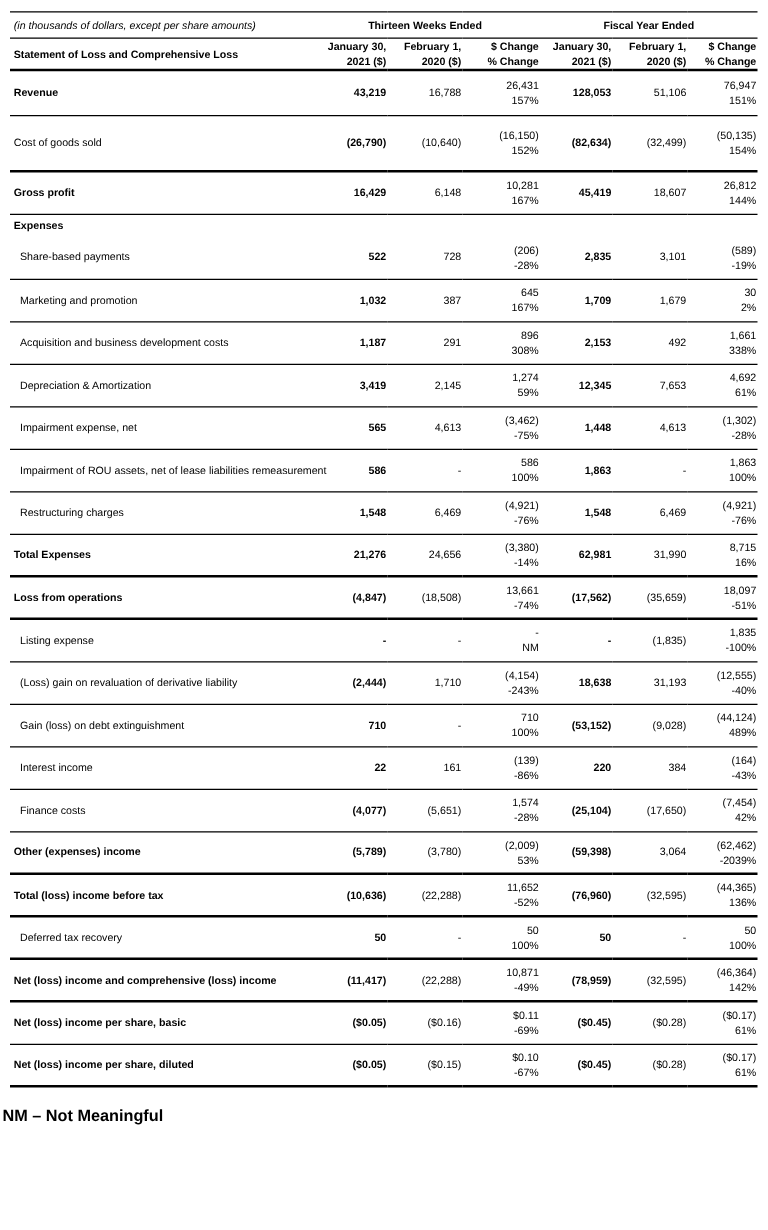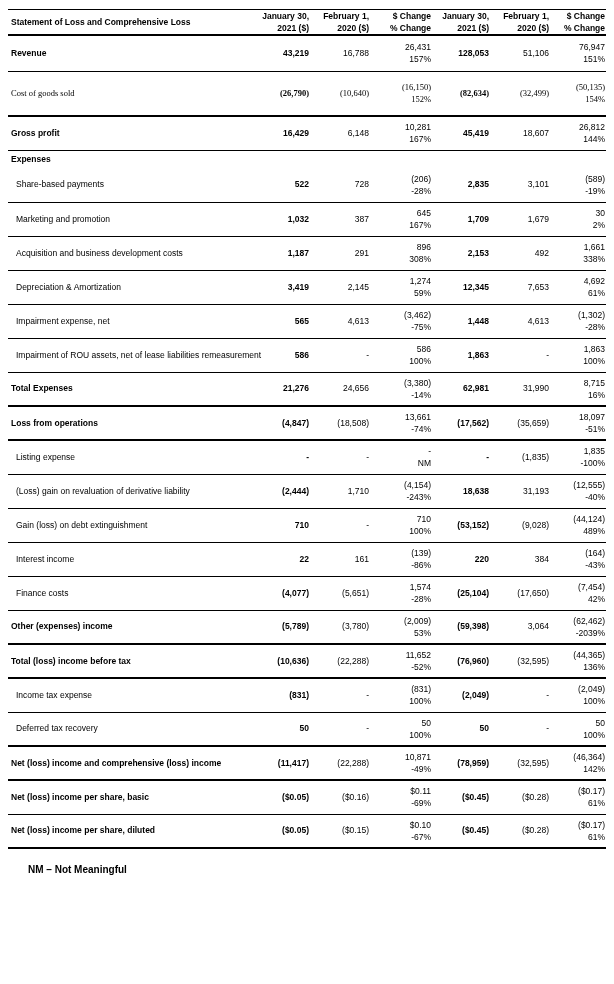--- a/index.html
+++ b/index.html
@@ -57,58 +57,63 @@
   .colhead-cell {
     font-weight: bold;
     text-align: right;
     vertical-align: middle;
     padding-right: 1px;
     line-height: 12px;
   }
 
   tbody tr { height: 34px; border-bottom: 1px solid #000; }
   tbody tr:nth-child(1) { height: 36px; margin-left: 22px; }
-  tbody tr:nth-child(2) { height: 45px; font-family: Liberation Serif, serif; }
+  tbody tr:nth-child(2) { height: 45px; }
   tbody tr:nth-child(25), tbody tr:nth-child(26) { height: 29px; }
   tbody tr.row-section { height: 18px; }
   tbody tr.b-thick { border-bottom: 2px solid #000; }
   tbody tr.b-none { border-bottom: 0; }
 
   td { padding: 0; vertical-align: middle; }
   td.label-cell {
     text-align: left;
     padding-left: 3px;
     white-space: nowrap;
   }
   td.label-cell.indent { padding-left: 8px; }
   td.num { text-align: right; padding-right: 1px; white-space: nowrap; }
   td.chg div { text-align: right; line-height: 12px; white-space: nowrap; }
   .bold { font-weight: bold; }
 
   .footnote {
-    font-size: 10px;
+    font-size: 13px;
     font-weight: bold;
-    margin: 15px 0 0 28px;
+    margin: 15px 0 0 2px;
   }
 </style>
 </head>
 <body>
 
 <div class="page">
   <table class="fin-table">
     <colgroup>
       <col class="c-label">
         <col class="c-n1">
         <col class="c-n2">
         <col class="c-n3">
       <col class="c-n4">
         <col class="c-n5">
         <col class="c-n6">
     </colgroup>
     <thead>
+      <tr class="group-row">
+        <td class="note-cell">(in thousands of dollars, except per share amounts)</td>
+        <td class="group-cell" colspan="3">Thirteen Weeks Ended</td>
+        <td class="group-cell" colspan="3">Fiscal Year Ended</td>
+      </tr>
       <tr class="colhead-row">
         <td class="title-cell">Statement of Loss and Comprehensive Loss</td>
         <td class="colhead-cell">
           <div>January 30,</div>
           <div>2021 ($)</div>
         </td>
         <td class="colhead-cell">
           <div>February 1,</div>
           <div>2020 ($)</div>
         </td>
@@ -274,20 +279,35 @@
             <div>586</div>
             <div>100%</div>
           </td>
           <td class="num bold">1,863</td>
           <td class="num">-</td>
           <td class="num chg">
             <div>1,863</div>
             <div>100%</div>
           </td>
         </tr>
+        <tr>
+          <td class="label-cell indent">Restructuring charges</td>
+          <td class="num bold">1,548</td>
+          <td class="num">6,469</td>
+          <td class="num chg">
+            <div>(4,921)</div>
+            <div>-76%</div>
+          </td>
+          <td class="num bold">1,548</td>
+          <td class="num">6,469</td>
+          <td class="num chg">
+            <div>(4,921)</div>
+            <div>-76%</div>
+          </td>
+        </tr>
         <tr class="b-thick">
           <td class="label-cell bold">Total Expenses</td>
           <td class="num bold">21,276</td>
           <td class="num">24,656</td>
           <td class="num chg">
             <div>(3,380)</div>
             <div>-14%</div>
           </td>
           <td class="num bold">62,981</td>
           <td class="num">31,990</td>
@@ -407,35 +427,20 @@
           <td class="num">(22,288)</td>
           <td class="num chg">
             <div>11,652</div>
             <div>-52%</div>
           </td>
           <td class="num bold">(76,960)</td>
           <td class="num">(32,595)</td>
           <td class="num chg">
             <div>(44,365)</div>
             <div>136%</div>
-          </td>
-        </tr>
-        <tr>
-          <td class="label-cell indent">Income tax expense</td>
-          <td class="num bold">(831)</td>
-          <td class="num">-</td>
-          <td class="num chg">
-            <div>(831)</div>
-            <div>100%</div>
-          </td>
-          <td class="num bold">(2,049)</td>
-          <td class="num">-</td>
-          <td class="num chg">
-            <div>(2,049)</div>
-            <div>100%</div>
           </td>
         </tr>
         <tr class="b-thick">
           <td class="label-cell indent">Deferred tax recovery</td>
           <td class="num bold">50</td>
           <td class="num">-</td>
           <td class="num chg">
             <div>50</div>
             <div>100%</div>
           </td>

